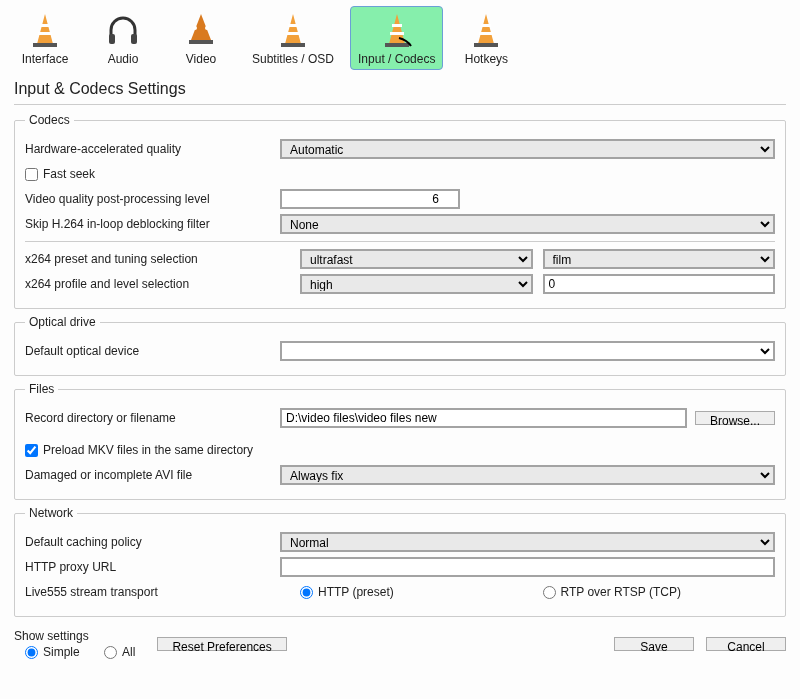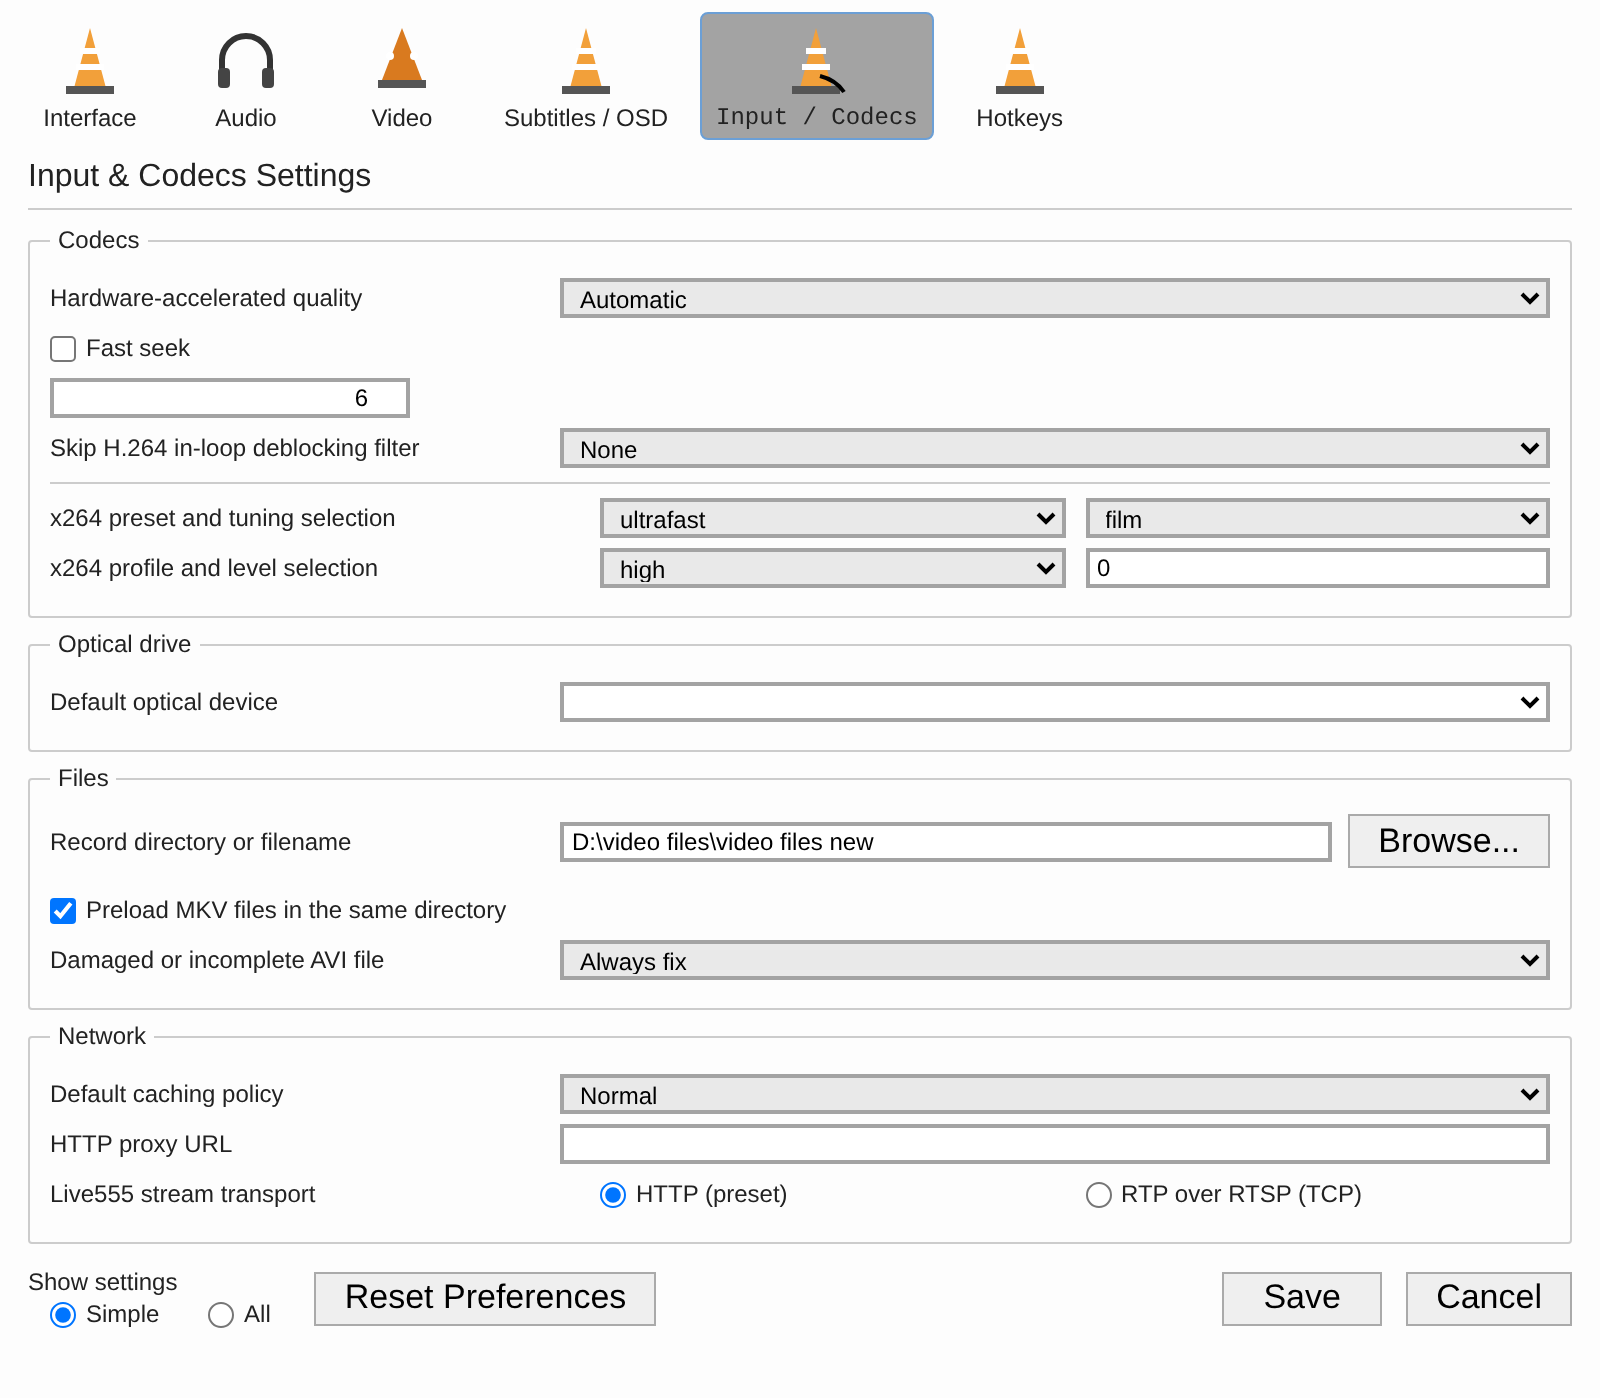--- a/index.html
+++ b/index.html
@@ -20,24 +20,23 @@
     .tool-item {
       display: flex;
       flex-direction: column;
       align-items: center;
       padding: 4px 8px;
       border-radius: 4px;
       cursor: pointer;
       min-width: 70px;
     }
     .tool-item.selected {
-      background: #a3a3a3;
+      background: #86efac;
       border: 1px solid #6b9fd6;
       padding: 3px 7px;
-      font-family: Liberation Mono, monospace;
     }
     .tool-item svg { width: 40px; height: 40px; display: block; }
     .tool-item .label { margin-top: 2px; font-size: 12px; }
     
     .page-title { font-size: 16px; padding: 6px 14px 4px; font-weight: 400; }
     .hr { border: none; border-top: 1px solid #ccc; margin: 2px 14px 8px; }
     
     fieldset {
       border: 1px solid #ccc;
       border-radius: 2px;
@@ -60,26 +59,26 @@
       font-size: 12px;
       padding: 1px 4px;
     }
     select { background: #e9e9e9; }
     .full { flex: 1; }
     .numbox { width: 180px; text-align: right; }
     .sep { border-top: 1px solid #ccc; margin: 6px 0; }
     .split { display: flex; flex: 1; gap: 10px; padding-left: 20px; }
     .split > * { flex: 1; }
     .btn {
-      height: 27px;
+      height: 14px;
       padding: 2px 14px;
       background: #efefef;
       border: 1px solid #aaa;
       font-family: inherit;
-      font-size: 17px;
+      font-size: 12px;
       cursor: pointer;
     }
     .browse-btn { margin-left: 8px; }
     input[type=checkbox], input[type=radio] { margin-right: 5px; vertical-align: middle; }
     
     .footer {
       display: flex;
       align-items: center;
       padding: 6px 14px 10px;
       gap: 12px;
@@ -154,20 +153,21 @@
 <fieldset>
   <legend>Codecs</legend>
   <div class="row">
     <span class="lbl">Hardware-accelerated quality</span>
     <select class="full"><option>Automatic</option></select>
   </div>
   <div class="row">
     <label><input type="checkbox" style=""><span>Fast seek</span></label>
   </div>
   <div class="row">
+    <span class="lbl">Video quality post-processing level</span>
     <input type="number" class="numbox" value="6" style="">
   </div>
   <div class="row">
     <span class="lbl">Skip H.264 in-loop deblocking filter</span>
     <select class="full"><option>None</option></select>
   </div>
   <div class="sep"></div>
   <div class="row">
     <span class="lbl">x264 preset and tuning selection</span>
     <div class="split">

